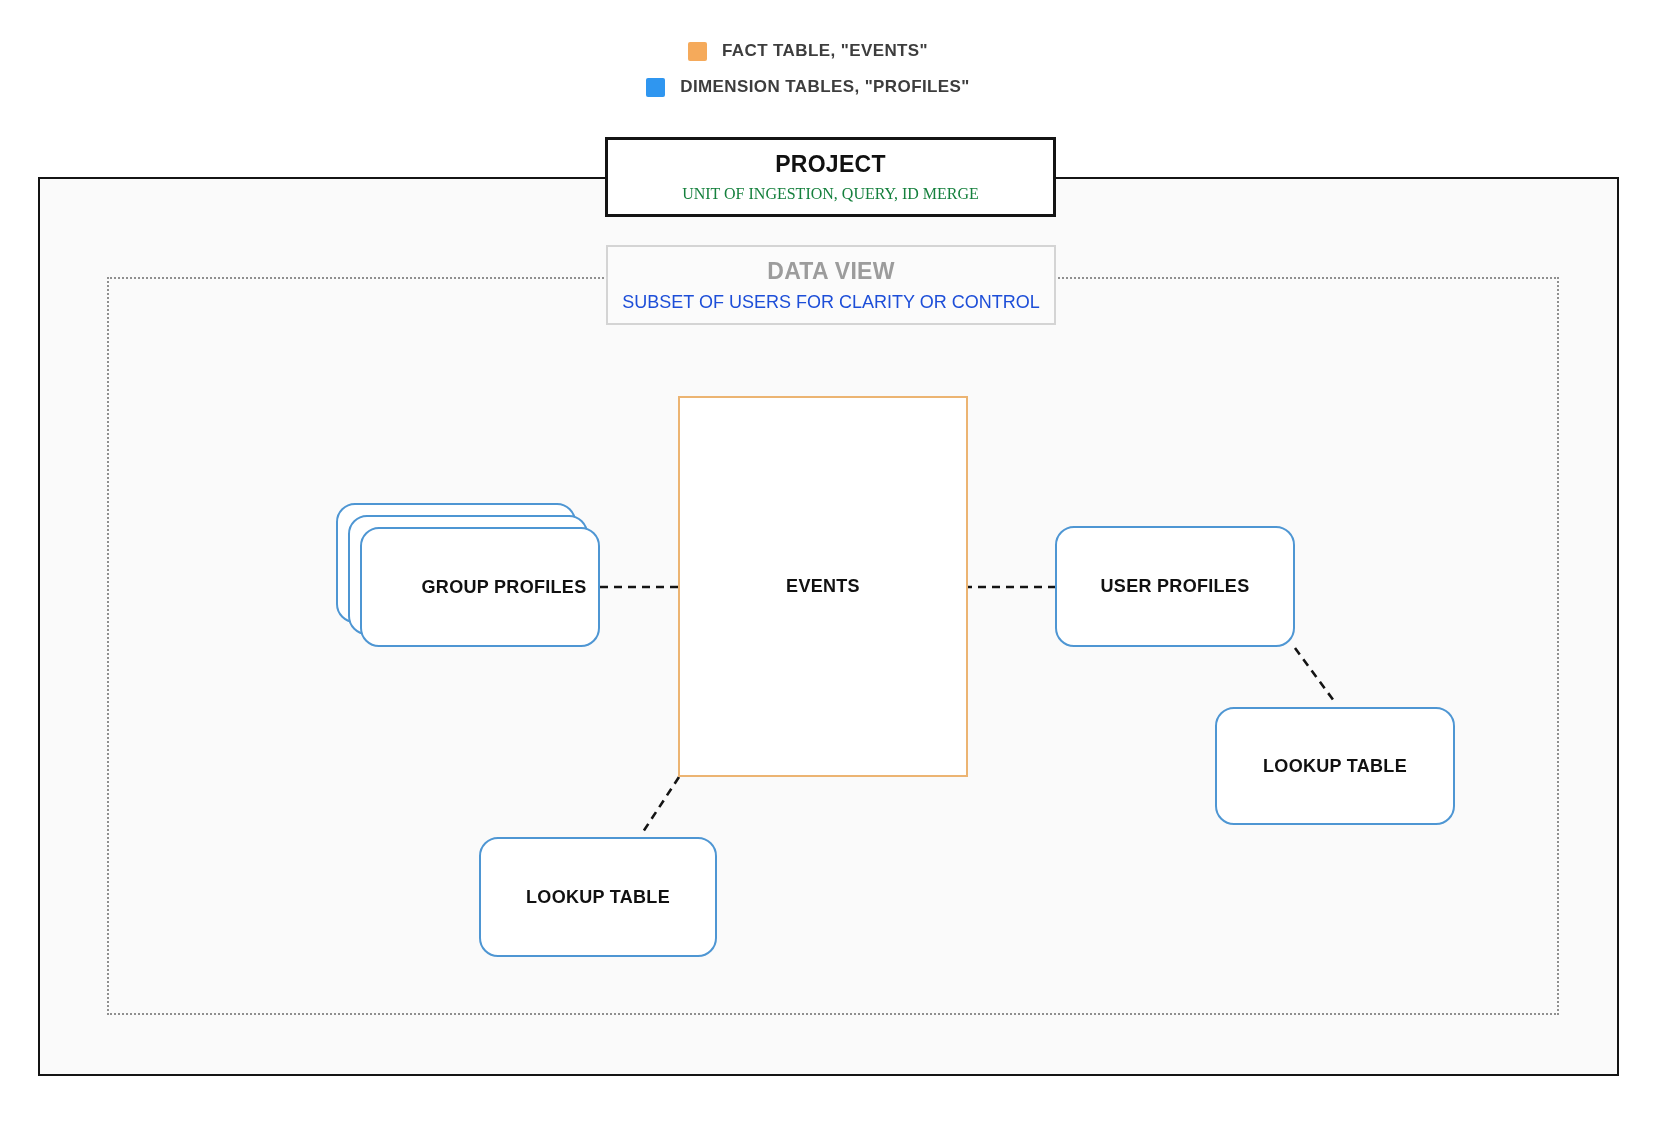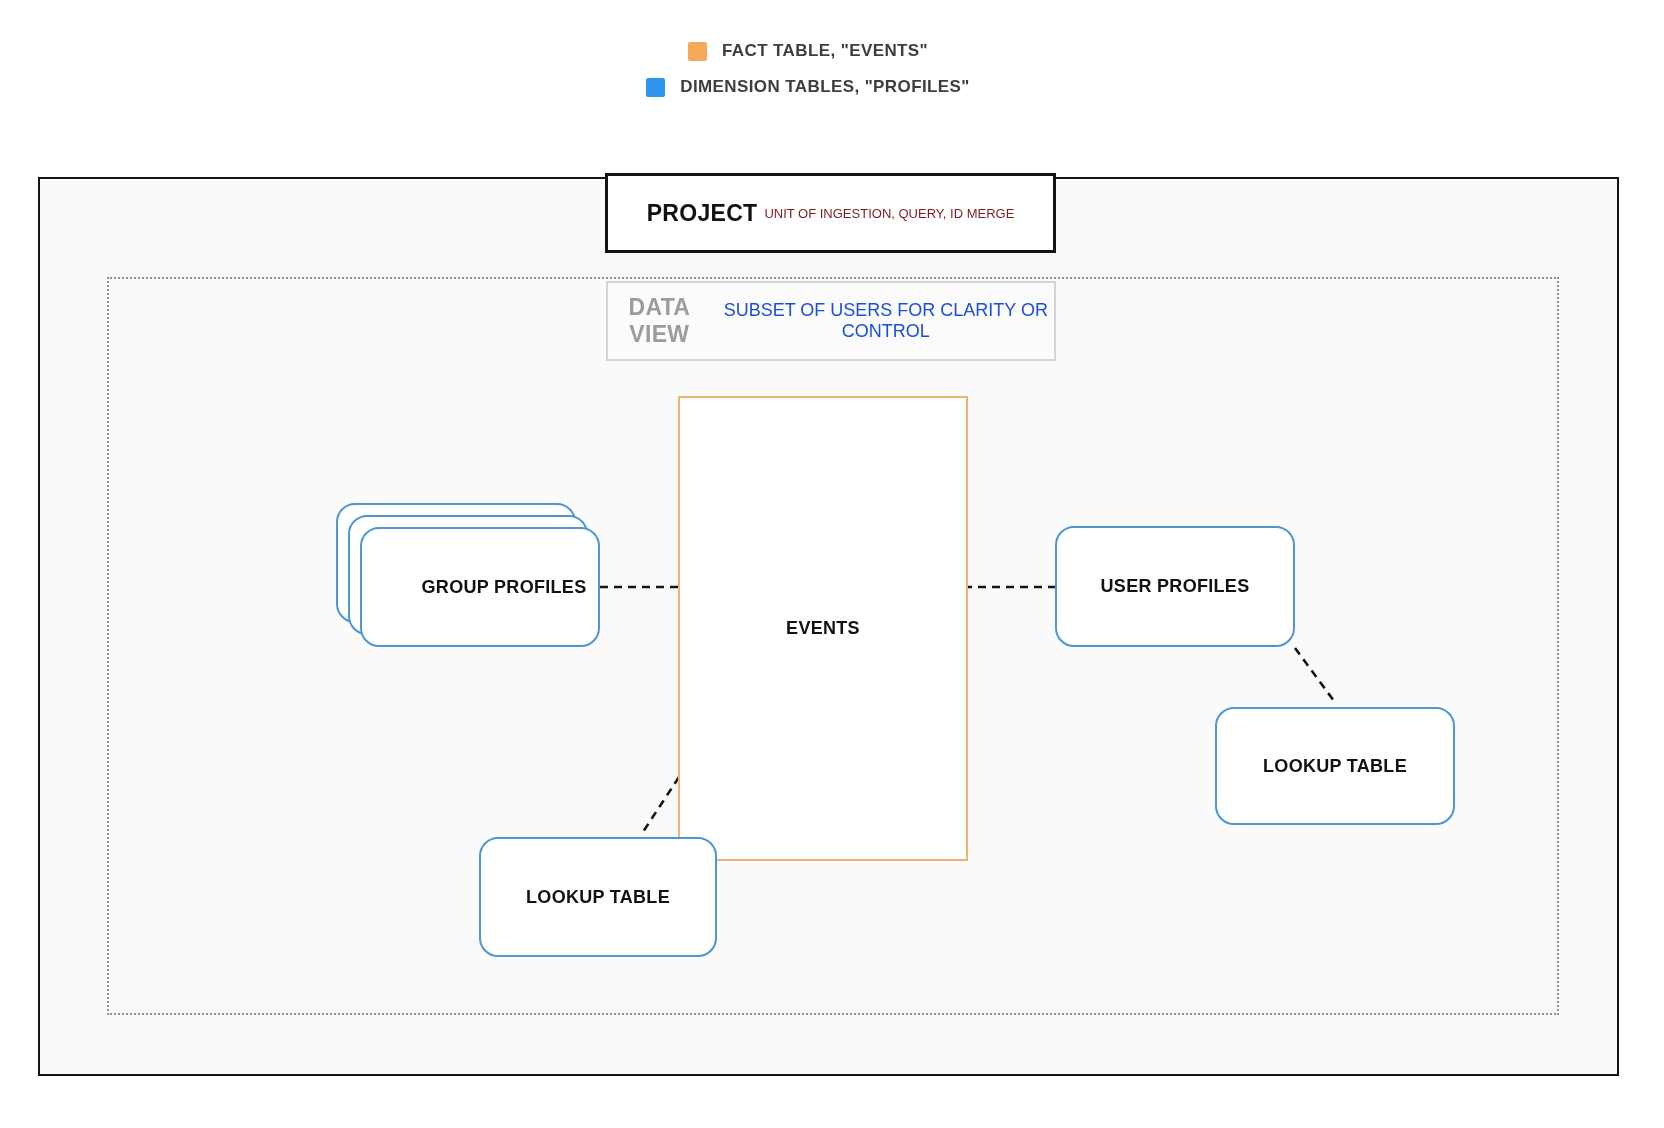--- a/index.html
+++ b/index.html
@@ -30,43 +30,43 @@
     left: 38px; top: 177px; width: 1581px; height: 899px;
     border: 2px solid #5c5c5c; background: #fafafa;
   }
   .boundary-dataview {
     left: 107px; top: 277px; width: 1452px; height: 738px;
     border: 2px dotted #8f8f8f;
   }
 
   
   .header-box {
-    display: flex; flex-direction: row; align-items: center;
-    justify-content: center; gap: 7px; text-align: center; margin-top: 36px;
+    display: flex; flex-direction: column; align-items: center;
+    justify-content: center; gap: 7px; text-align: center;
   }
   .project-box {
     left: 605px; top: 137px; width: 451px; height: 80px;
     background: #ffffff; border: 3px solid #141414;
   }
   .project-title { font-size: 23px; font-weight: 700; color: #111111; letter-spacing: 0.3px; }
-  .project-sub   { font-size: 13px; color: #7f1d1d; }
+  .project-sub   { font-size: 16px; color: #15803d; font-family: Liberation Serif, serif; }
   .dataview-box {
     left: 606px; top: 245px; width: 450px; height: 80px;
     background: #fbfbfb; border: 2px solid #15803d;
   }
   .dataview-title { font-size: 23px; font-weight: 700; color: #9c9c9c; letter-spacing: 0.3px; }
   .dataview-sub   { font-size: 18px; color: #1d4ed8; }
 
   
   .node-label {
     font-size: 18px; font-weight: 700; color: #111111;
     letter-spacing: 0.3px; white-space: nowrap;
   }
   .events-box {
-    left: 678px; top: 396px; width: 290px; height: 465px;
+    left: 678px; top: 396px; width: 290px; height: 381px;
     background: #ffffff; border: 2px solid #b91c1c;
     display: flex; align-items: center; justify-content: center;
   }
   .dim-card { background: #ffffff; border: 2px solid #4e96d3; border-radius: 19px; }
   .dim-node { display: flex; align-items: center; justify-content: center; }
   .user-profiles { left: 1055px; top: 526px; width: 240px; height: 121px; }
   .lookup-right  { left: 1215px; top: 707px; width: 240px; height: 118px; }
   .lookup-bottom { left: 479px;  top: 837px; width: 238px; height: 120px; }
 
   .group-stack { left: 336px; top: 503px; width: 264px; height: 144px; }

